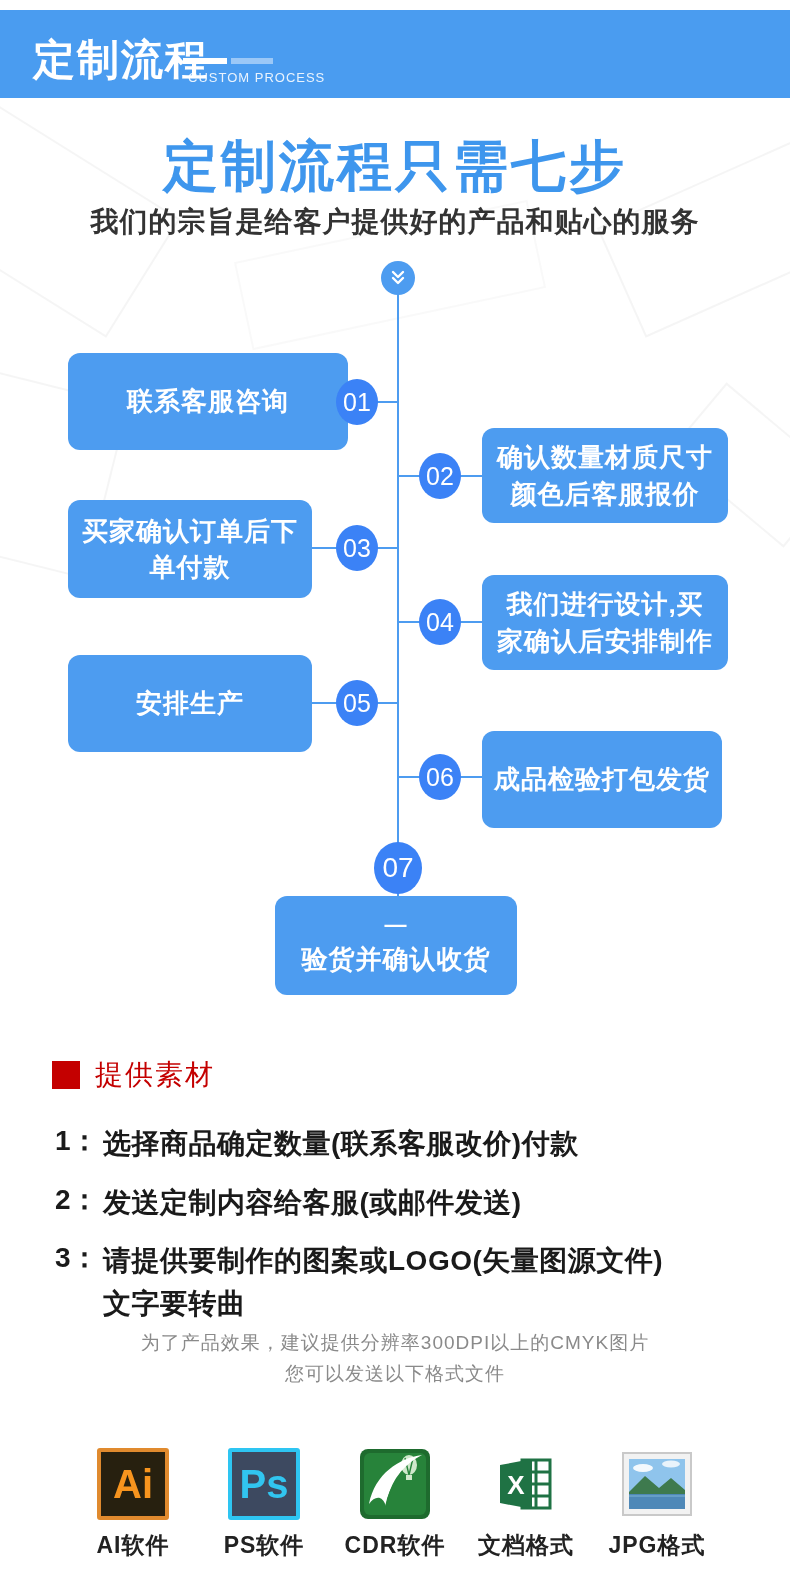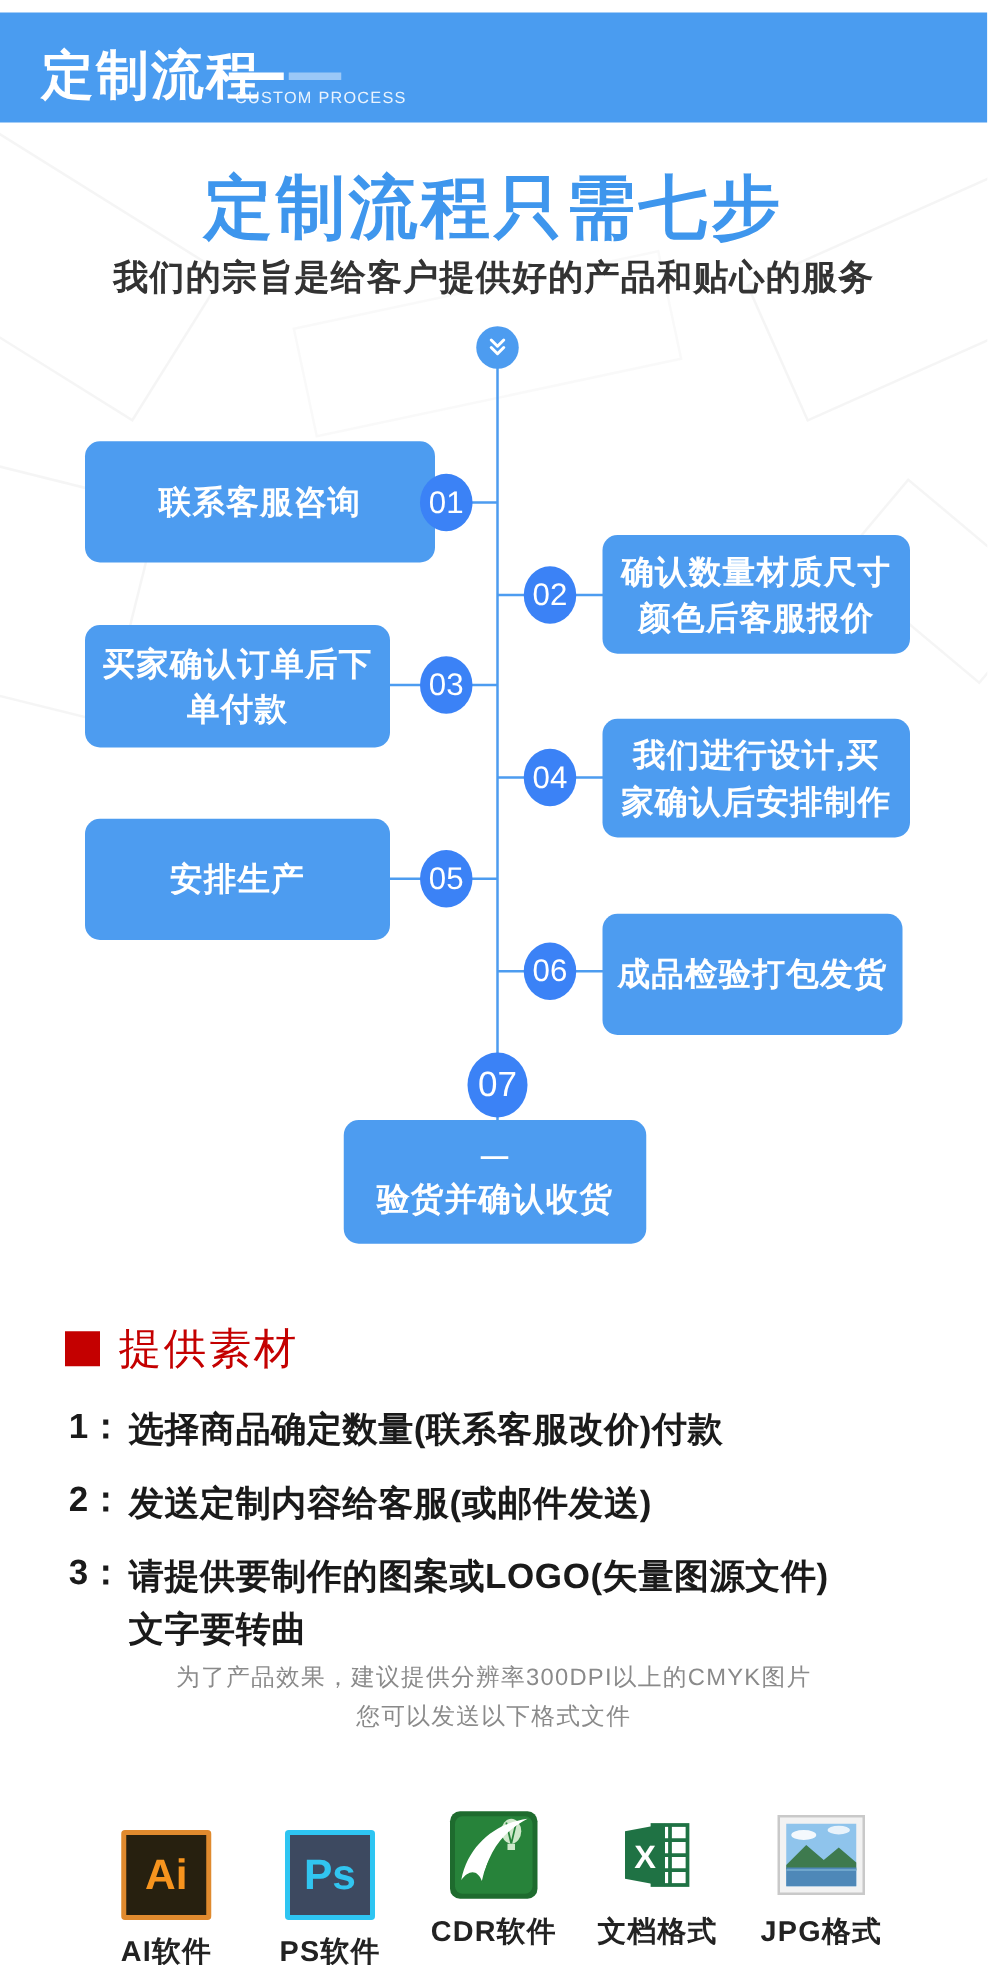--- a/index.html
+++ b/index.html
@@ -63,37 +63,37 @@
   .c2 { left:419px; top:453px; }
   .c3 { left:336px; top:525px; }
   .c4 { left:419px; top:599px; }
   .c5 { left:336px; top:680px; }
   .c6 { left:419px; top:754px; }
   .c7 { left:374px; top:842px; width:48px; height:52px; font-size:28px; }
 
   
   .materials-head { position:absolute; left:52px; top:1056px; display:flex; align-items:center; }
   .red-square { width:28px; height:28px; background:#C40000; margin-right:15px; }
-  .materials-title { color:#C40000; font-size:34px; letter-spacing:2px; }
+  .materials-title { color:#C40000; font-size:28px; letter-spacing:2px; }
 
   .mat-item { position:absolute; left:55px; display:flex; color:#1a1a1a; font-weight:bold; font-size:28px; }
   .mi1 { top:1122px; } .mi2 { top:1181px; } .mi3 { top:1239px; }
   .mat-num { width:48px; flex:0 0 48px; }
   .mat-text { letter-spacing:.5px; line-height:1.55; }
 
   .note { position:absolute; left:0; top:1327px; width:100%; text-align:center;
           color:#8a8a8a; font-size:19px; line-height:1.65; letter-spacing:1px; }
 
   
   .formats { position:absolute; left:72px; top:1448px; width:646px; display:flex; justify-content:space-between; }
   .fmt-cell { display:flex; flex-direction:column; align-items:center; width:122px; }
   .fmt-icon { width:72px; height:72px; display:flex; align-items:center; justify-content:center; }
   .fmt-label { margin-top:10px; font-size:23px; font-weight:bold; color:#222; letter-spacing:1px; white-space:nowrap; }
 
-  .adobe { border-radius:3px; font-weight:bold; font-size:34px;margin-top:16px; }
+  .adobe { border-radius:3px; font-weight:bold; font-size:40px; }
   .ai-box { border:4px solid #E08A2E; background:#27200F; color:#F7941E; }
   .ps-box { border:4px solid #2EC5F2; background:#3D4960; color:#31C5F0; }
   .fmt-icon svg { display:block; }
 </style>
 </head>
 <body>
 
 <div class="page">
 
   <div class="sketch sk1"></div>

